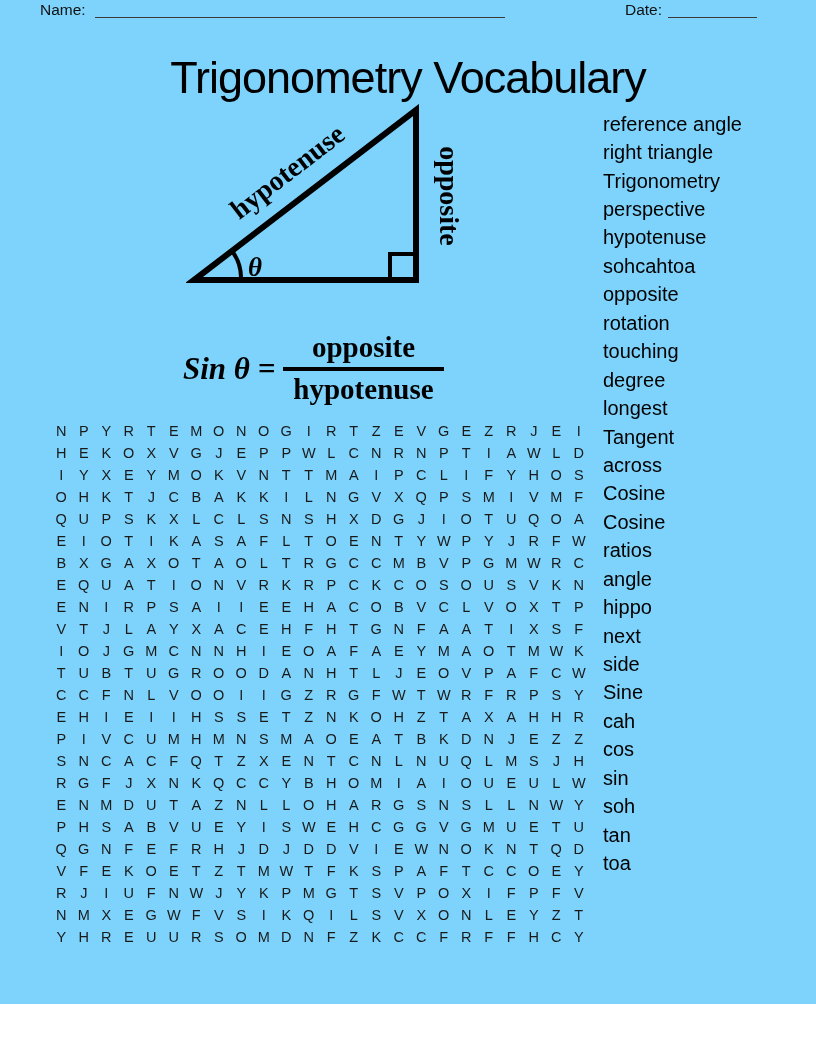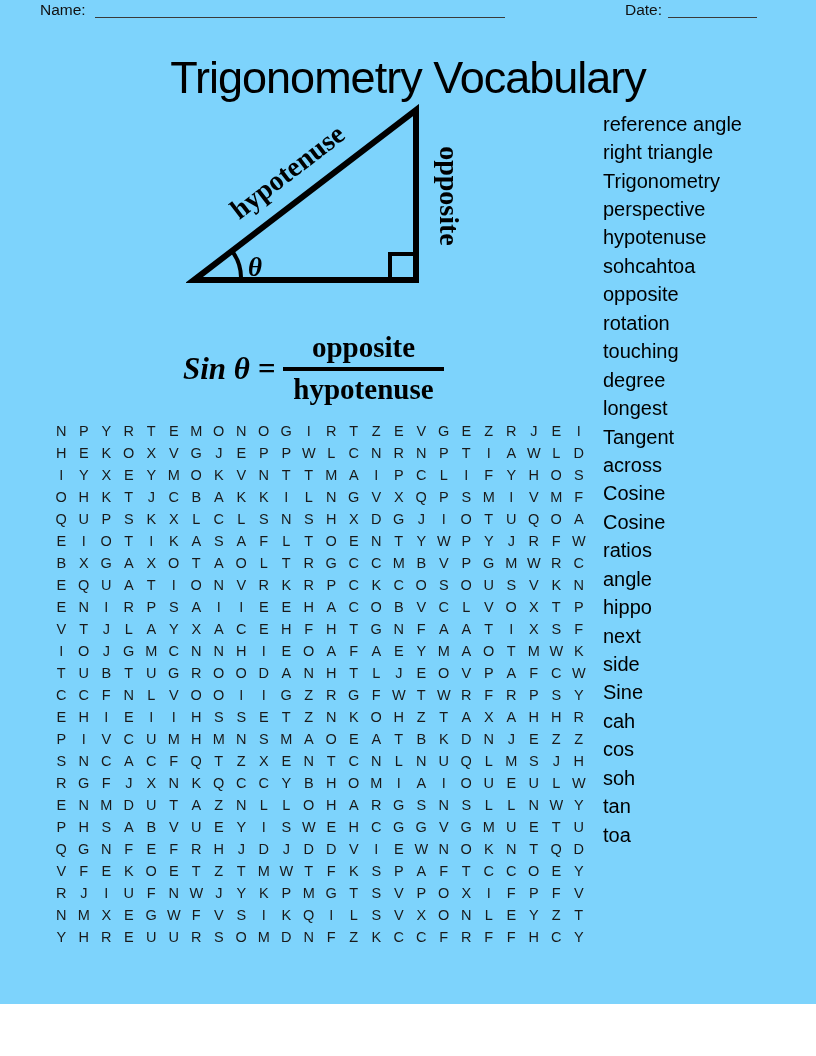--- a/index.html
+++ b/index.html
@@ -666,18 +666,19 @@
       <div class="word-item">Cosine</div>
       <div class="word-item">Cosine</div>
       <div class="word-item">ratios</div>
       <div class="word-item">angle</div>
       <div class="word-item">hippo</div>
       <div class="word-item">next</div>
       <div class="word-item">side</div>
       <div class="word-item">Sine</div>
       <div class="word-item">cah</div>
       <div class="word-item">cos</div>
+      <div class="word-item">sin</div>
       <div class="word-item">soh</div>
       <div class="word-item">tan</div>
       <div class="word-item">toa</div>
     </div>
 
 </div>
 
 </body></html>

